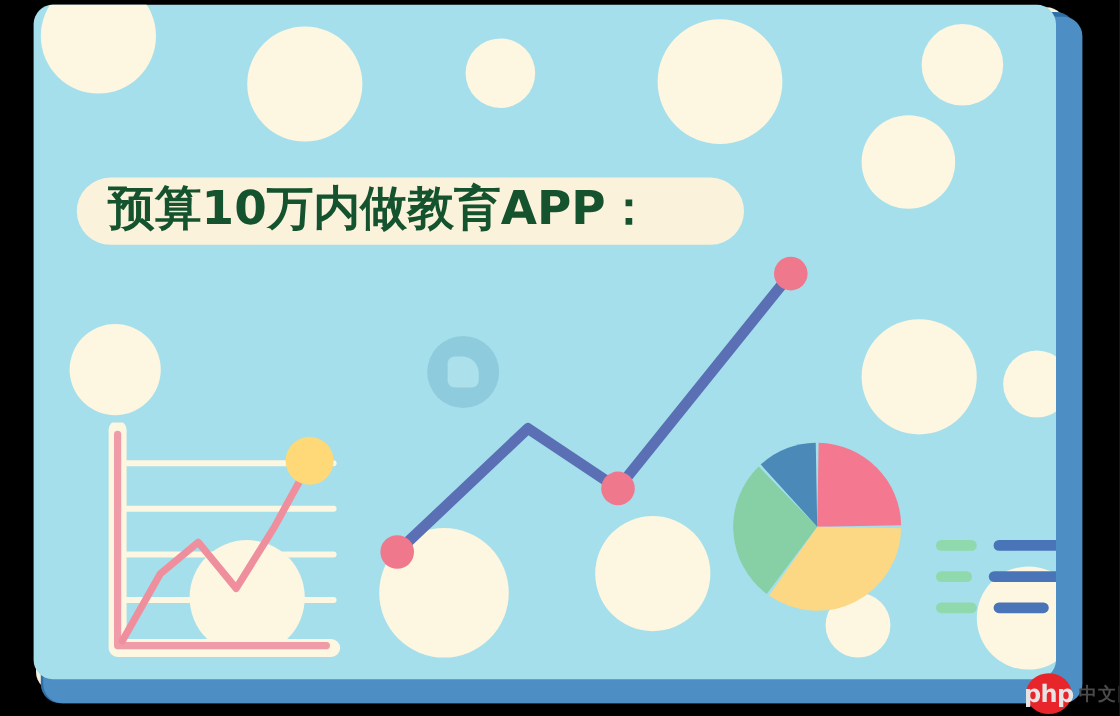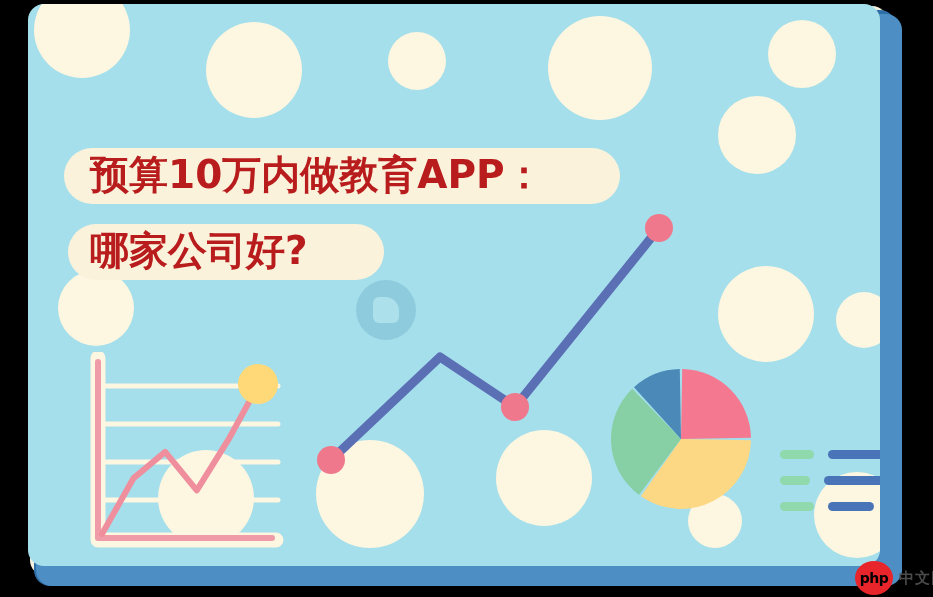--- a/index.html
+++ b/index.html
@@ -88,21 +88,21 @@
   .hl-band.two { left: 4px;  top: 6px;  width: 316px; height: 56px; }
   .hl-text {
     position: relative;
     z-index: 2;
     display: block;
     padding: 4px 22px 8px 26px;
     font-family: "DejaVu Sans", "Liberation Sans", sans-serif;
     font-weight: bold;
     font-size: 39px;
     line-height: 58px;
-    color: #b91c1c;
+    color: #14532d;
     letter-spacing: 0px;
     white-space: nowrap;
   }
 
   
   .watermark {
     position: absolute;
     left: 328px;
     top: 276px;
     z-index: 12;
@@ -187,24 +187,24 @@
     bottom: 2px;
     z-index: 60;
     display: flex;
     align-items: center;
   }
   .php-oval {
     width: 38px;
     height: 34px;
     border-radius: 50%;
     background: #e8252a;
-    color: #000000;
+    color: #e5e5e5;
     font-family: "DejaVu Sans", "Liberation Sans", sans-serif;
     font-weight: bold;
-    font-size: 14px;
+    font-size: 20px;
     display: flex;
     align-items: center;
     justify-content: center;
     letter-spacing: -0.5px;
   }
   .php-word {
     margin-left: 6px;
     color: #4a4a4a;
     font-family: "Liberation Sans", sans-serif;
     font-size: 15px;
@@ -294,24 +294,20 @@
           <div class="legend-swatch" style="width: 34px; background: rgb(143, 217, 172);"></div>
           <div class="legend-bar" style="width: 46px; background: rgb(74, 116, 184);"></div>
         </div>
       </div>
 
     <div class="headline">
       <div class="hl-row">
         <div class="hl-band one"></div>
         <span class="hl-text">预算10万内做教育APP：</span>
       </div>
-      <div class="hl-row">
-        <div class="hl-band two"></div>
-        <span class="hl-text">哪家公司好?</span>
-      </div>
     </div>
 
   </div>
 
   <div class="php-badge">
     <div class="php-oval">php</div>
     <div class="php-word">中文网</div>
   </div>
 
 </div>

